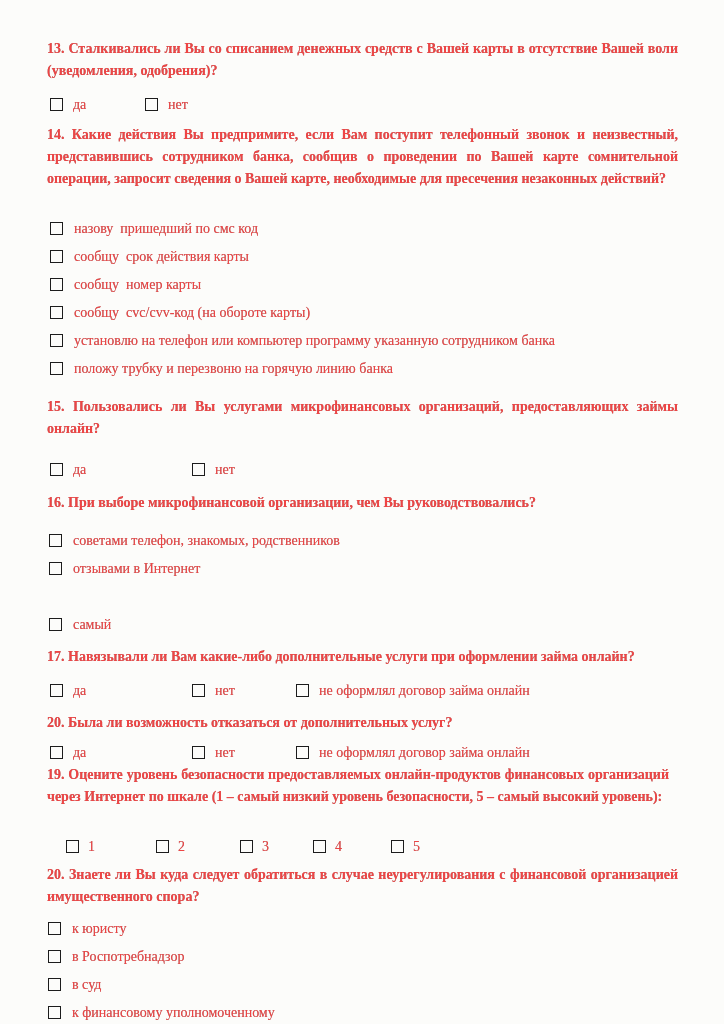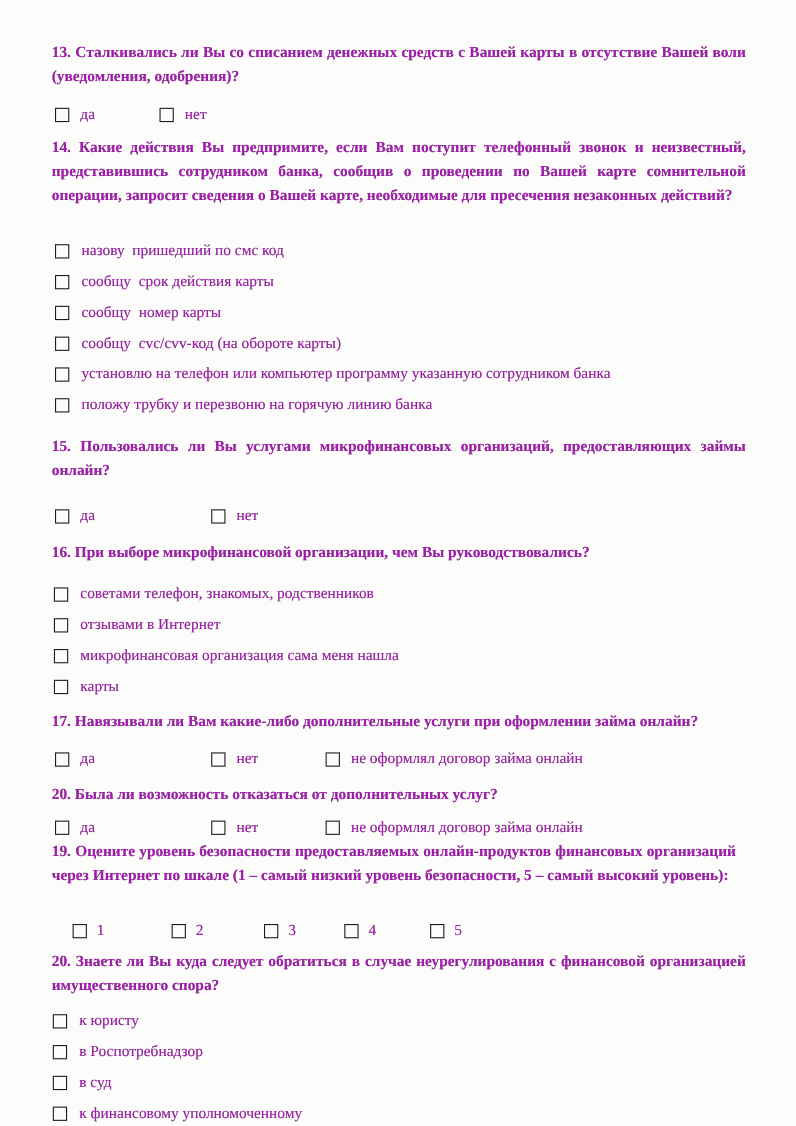--- a/index.html
+++ b/index.html
@@ -3,21 +3,21 @@
 <meta charset="utf-8">
 <title>Scanned questionnaire page</title>
 <style>
   html,body{margin:0;padding:0;background:#fbfbf9;}
   .page{
     position:relative;
     width:724px;height:1024px;
     background:#fcfcfa;
     overflow:hidden;
     font-family:"Liberation Serif","DejaVu Serif",serif;
-    color:#a21caf;
+    color:#ef4444;
     text-shadow:0 0 .35px rgba(25,25,25,.45);
   }
   .head{
     position:absolute;left:47px;width:631px;
     font-weight:bold;font-size:14px;line-height:22px;
     text-align:justify;
   }
   .row{position:absolute;left:0;width:724px;height:18px;}
   .opt{
     position:absolute;top:0;
@@ -96,27 +96,23 @@
 
   <div class="head" style="top:492px">16. При выборе микрофинансовой организации, чем Вы  руководствовались?</div>
   <div class="list-opt" style="left:49px;top:532px">
     <span class="cb"></span>
     <span class="lbl">советами телефон, знакомых, родственников</span>
   </div>
   <div class="list-opt" style="left:49px;top:560px">
     <span class="cb"></span>
     <span class="lbl">отзывами в Интернет</span>
   </div>
-  <div class="list-opt" style="left:49px;top:588px">
-    <span class="cb"></span>
-    <span class="lbl">микрофинансовая организация сама меня нашла</span>
-  </div>
   <div class="list-opt" style="left:49px;top:616px">
     <span class="cb"></span>
-    <span class="lbl">карты</span>
+    <span class="lbl">самый</span>
   </div>
 
   <div class="head" style="top:646px">17. Навязывали ли Вам какие-либо дополнительные услуги при оформлении займа онлайн?</div>
   <div class="row" style="top:682px">
     <span class="opt" style="left:50px">
       <span class="cb"></span>
       <span class="lbl">да</span>
     </span>
     <span class="opt" style="left:192px">
       <span class="cb"></span>

